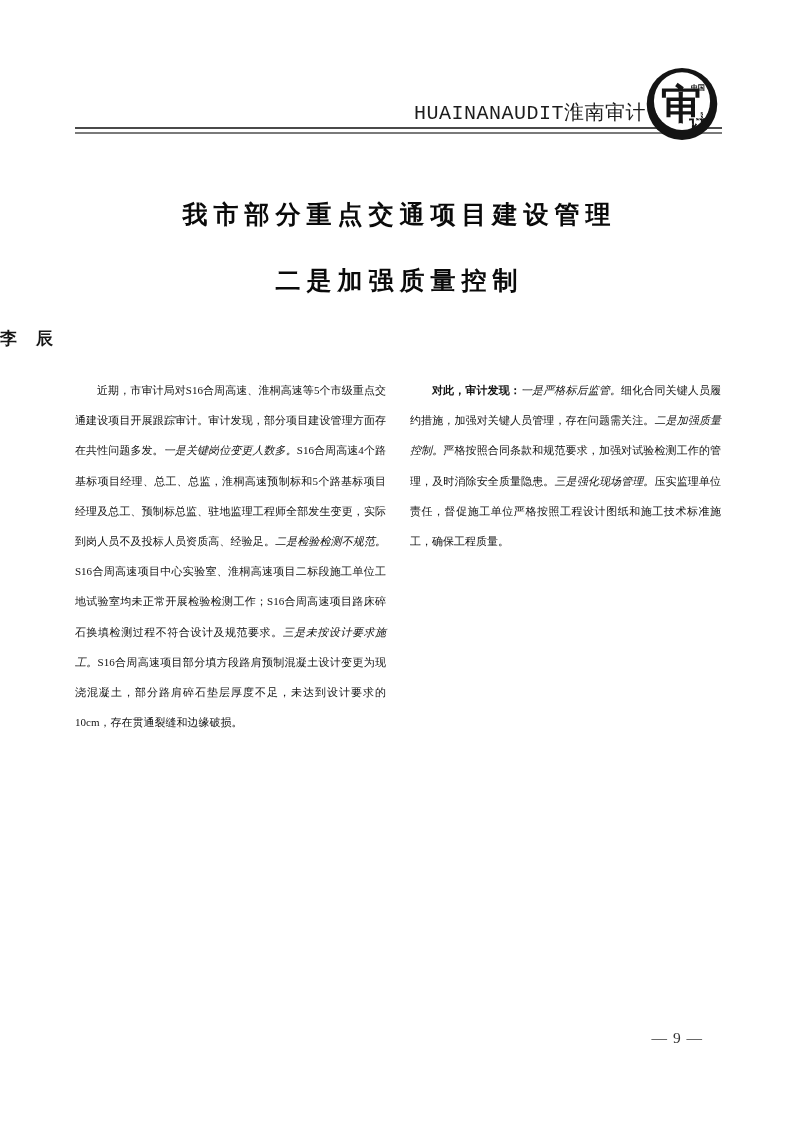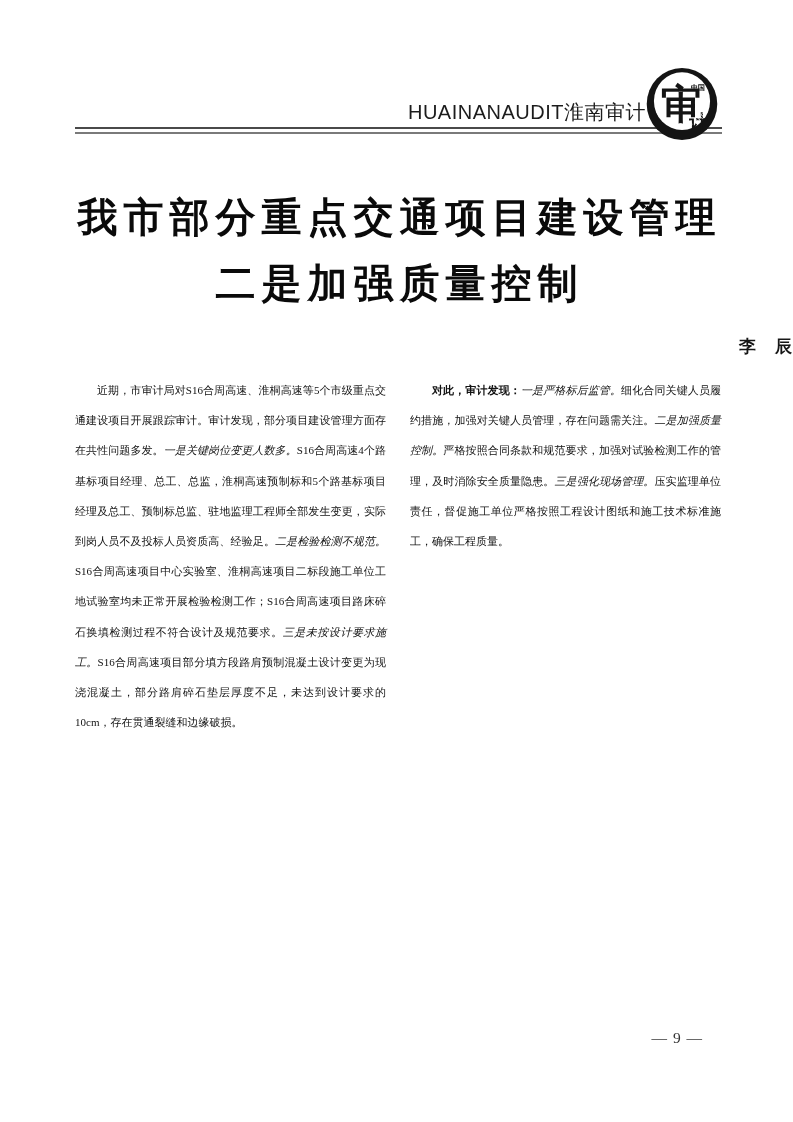--- a/index.html
+++ b/index.html
@@ -12,21 +12,21 @@
     overflow: hidden;
     font-family: "Liberation Serif", serif;
     color: #111;
   }
 
   
   .masthead {
     position: absolute;
     top: 99px;
     right: 147px;
-    font-family: Liberation Sans, sans-serif;
+    font-family: Liberation Mono, monospace;
     font-size: 20px;
     letter-spacing: 0.5px;
     color: #1c1c1c;
     white-space: nowrap;
   }
   .rule {
     position: absolute;
     left: 75px;
     width: 647px;
     background: #4a4a4a;
@@ -42,34 +42,34 @@
   }
 
   
   .title {
     position: absolute;
     top: 184px;
     left: 0;
     width: 100%;
     margin: 0;
     text-align: center;
-    font-family: Liberation Sans, sans-serif;
-    font-size: 40px;
+    font-family: Liberation Mono, monospace;
+    font-size: 25px;
     font-weight: bold;
     letter-spacing: 6px;
     line-height: 66px;
     color: #0a0a0a;
   }
   .title-line { display: block; padding-left: 6px; }
   .author {
     position: absolute;
-    top: 335px;
+    top: 327px;
     left: 0;
     width: 100%;
-    text-align: right;
+    text-align: left;
     font-family: Liberation Mono, monospace;
     font-size: 17px;
     font-weight: 600;
     letter-spacing: 1px;
     color: #161616;
   }
 
   
   .article {
     position: absolute;

